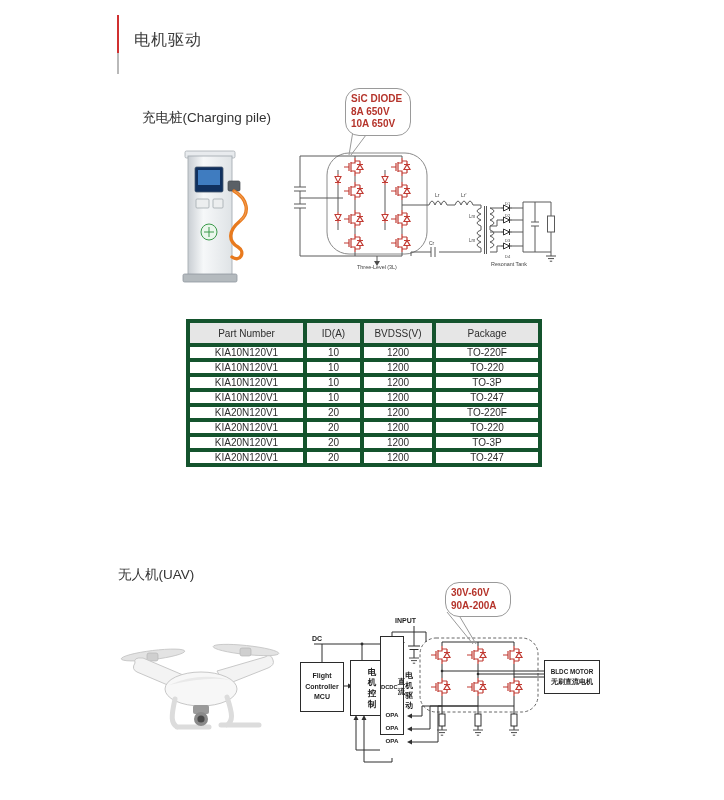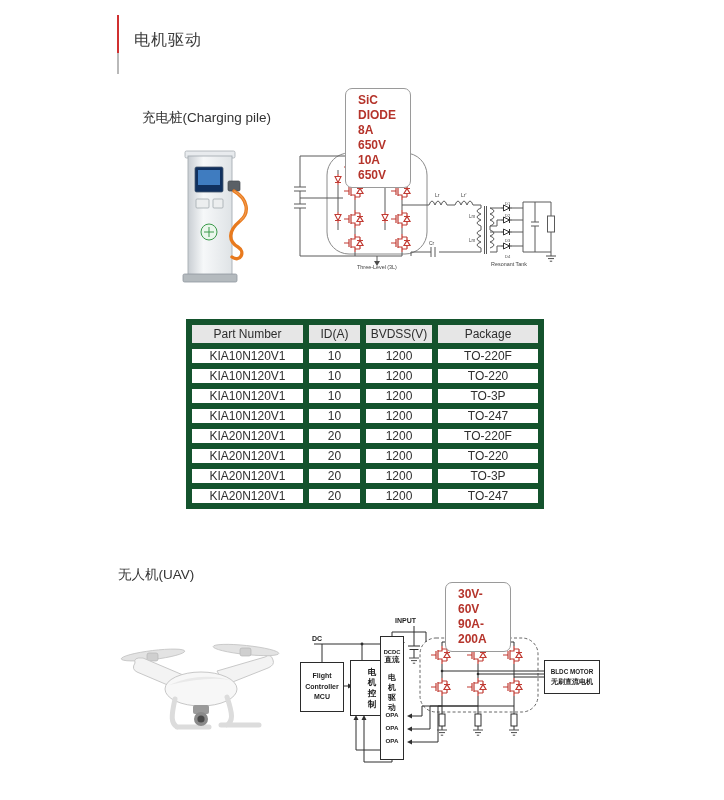--- a/index.html
+++ b/index.html
@@ -10,58 +10,58 @@
   
   .accent-bar-red  { position:absolute; left:117px; top:15px;  width:2px; height:38px; background:#d03030; }
   .accent-bar-gray { position:absolute; left:117px; top:53px;  width:2px; height:21px; background:#b9b9b9; }
   .page-title { position:absolute; left:134px; top:30px; font-size:16px; color:#3c3c3c; letter-spacing:1px; }
 
   .section-label { position:absolute; font-size:13.5px; color:#333; }
   #chg-label { left:118px; top:109px;margin-left:24px; }
   #uav-label { left:118px; top:566px; }
 
   
-  .callout { position:absolute; background:#fff; border:1px solid #9a9a9a; border-radius:7px;
-             padding:4px 12px; line-height:1.25; font-size:12px; font-weight:bold; color:#b5342b; z-index:5; }
+  .callout { position:absolute; background:#fff; border:1px solid #9a9a9a; border-radius:14px;
+             padding:4px 5px; line-height:1.25; font-size:10px; font-weight:bold; color:#b5342b; z-index:5; }
   #callout-sic { left:345px; top:88px; width:66px; }
   #callout-uav { left:445px; top:582px; width:66px; }
   .callout-tail { position:absolute; z-index:4; }
 
   
   .diagram { position:absolute; }
   #chg-photo   { left:170px; top:147px; width:94px;  height:140px; }
   #chg-circuit { left:283px; top:142px; width:288px; height:128px; }
   #uav-photo   { left:113px; top:627px; width:178px; height:126px; }
   #uav-circuit { left:292px; top:616px; width:340px; height:152px; }
 
   svg text { font-family:"Liberation Sans","DejaVu Sans",sans-serif; fill:#444; }
 
   
   .ubox { position:absolute; border:1.4px solid #2b2b2b; background:#fff; display:flex;
           align-items:center; justify-content:center; text-align:center; color:#1d1d1d; }
   #u-mcu  { left:8px;  top:46px; width:44px; height:50px; font-size:7px; font-weight:bold; line-height:1.5; padding:2px; }
   #u-mc   { left:58px; top:44px; width:44px; height:56px; }
   #u-mc span { width:10px; word-break:break-all; font-size:8.5px; font-weight:bold; line-height:1.25; }
-  #u-tall { left:88px; top:20px; width:24px; height:124px; flex-direction:column; justify-content:flex-start; padding-top:12px; }
+  #u-tall { left:88px; top:20px; width:24px; height:99px; flex-direction:row; justify-content:flex-start; padding-top:3px; }
   .u-dcdc1 { font-size:5.8px; font-weight:bold; }
   .u-dcdc2 { font-size:7.5px; font-weight:bold; }
   .u-drive { width:9px; word-break:break-all; font-size:7.8px; font-weight:bold; line-height:1.3; margin-top:8px; }
   .u-opa { position:absolute; left:0; width:100%; text-align:center; font-size:6.2px; font-weight:bold; }
   #u-opa1 { top:74px; } #u-opa2 { top:87px; } #u-opa3 { top:100px; }
   #u-bldc { left:252px; top:44px; width:56px; height:34px; flex-direction:column; line-height:1.4; }
   .u-bldc1 { font-size:6.3px; font-weight:bold; }
   .u-bldc2 { font-size:7px;  font-weight:bold; }
   .u-float { position:absolute; font-size:7px; font-weight:bold; color:#1d1d1d; }
   #u-dc    { left:20px;  top:19px; }
   #u-input { left:103px; top:1px; }
 
   
   #parts-table { position:absolute; left:186px; top:319px; width:352px; border-collapse:collapse; table-layout:fixed; }
-  #parts-table th, #parts-table td { border:6px solid #14532d; text-align:center; font-weight:normal;
-                                     font-size:12px; color:#2e2e2e; overflow:hidden; white-space:nowrap; }
+  #parts-table th, #parts-table td { border:4px solid #14532d; text-align:center; font-weight:normal;
+                                     font-size:10px; color:#2e2e2e; overflow:hidden; white-space:nowrap; }
   #parts-table th { height:24px; background:#e6e6e6; border-bottom-width:2px; }
   #parts-table td { height:14px; background:#fff; }
   .col-pn { width:117px; } .col-id { width:57px; } .col-bv { width:72px; } .col-pk { width:106px; }
 </style>
 </head>
 <body>
 
 <div id="page">
 
   <svg width="0" height="0" style="position:absolute">

